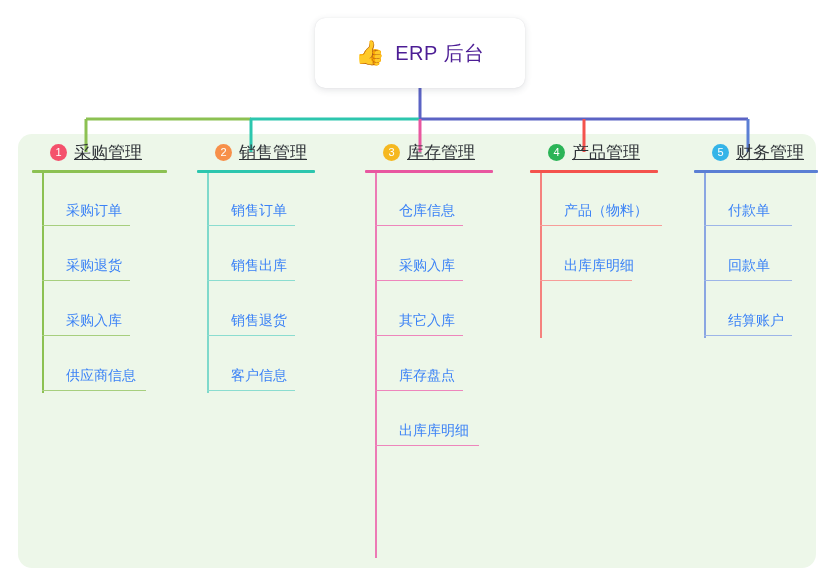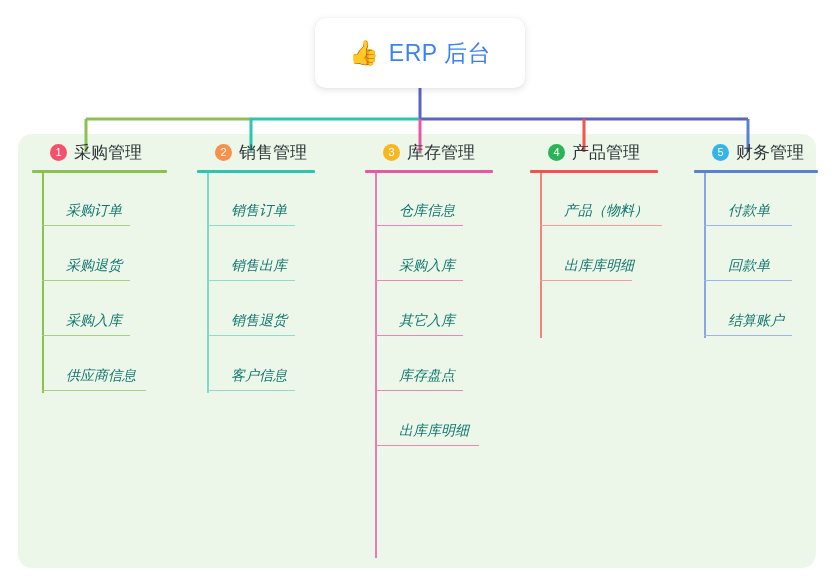--- a/index.html
+++ b/index.html
@@ -37,22 +37,22 @@
     justify-content: center;
     gap: 10px;
     z-index: 40;
   }
   .root-emoji {
     font-size: 24px;
     line-height: 1;
     font-family: "DejaVu Sans", sans-serif;
   }
   .root-title {
-    font-size: 23px;
-    color: #3b82f6;
+    font-size: 20px;
+    color: #4c1d95;
     letter-spacing: 0.5px;
     white-space: nowrap;
   }
 
   
   #wires {
     position: absolute;
     left: 0; top: 0;
     width: 839px;
     height: 588px;
@@ -101,20 +101,21 @@
     font-size: 11px;
     line-height: 17px;
     text-align: center;
     flex: 0 0 auto;
     font-family: "Liberation Sans", sans-serif;
   }
   .col-title {
     font-size: 17px;
     color: #2f3338;
     white-space: nowrap;
+    text-decoration: underline;
   }
   .col-rule {
     height: 3px;
     border-radius: 1px;
     margin-left: 2px;
   }
 
   .items {
     position: relative;
     padding-top: 0;
@@ -128,23 +129,22 @@
   .item {
     position: relative;
     height: 55px;
     box-sizing: border-box;
   }
   .item-text {
     position: absolute;
     left: 36px;
     bottom: 8px;
     font-size: 14px;
-    color: #0f766e;
+    color: #3b82f6;
     white-space: nowrap;
-    font-style: italic;
   }
   .item-rule {
     position: absolute;
     left: 12px;
     bottom: 2px;
     height: 1.5px;
   }
 </style>
 </head>
 <body>

